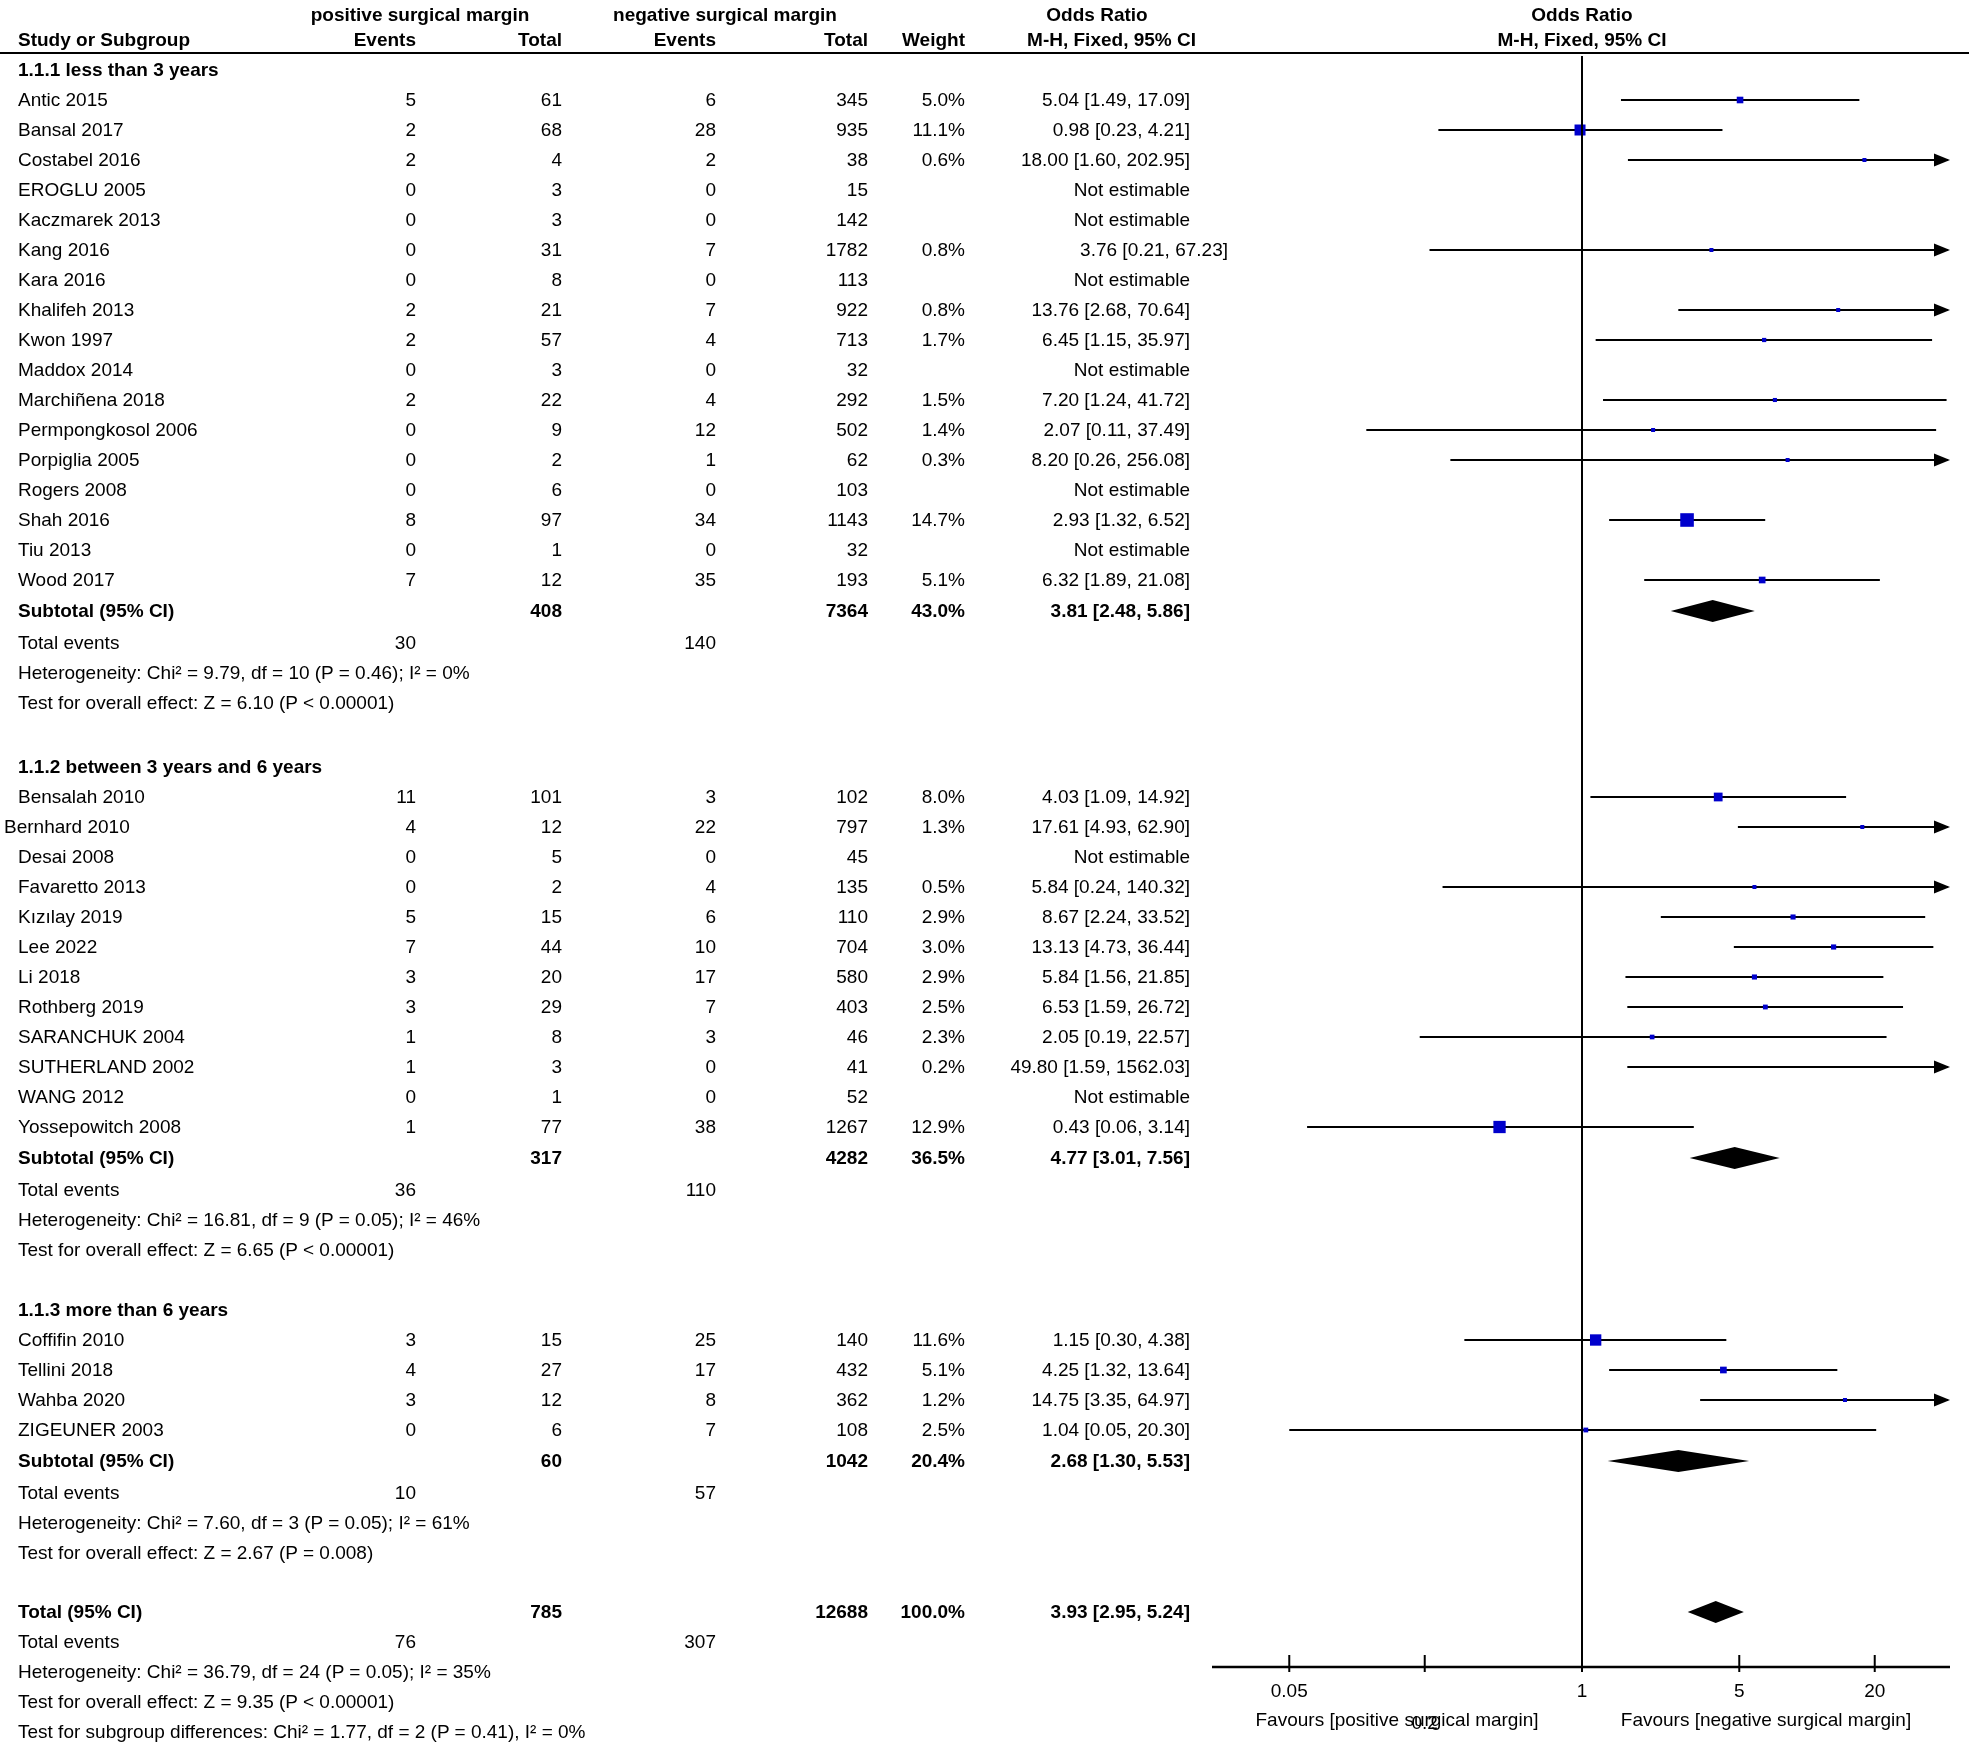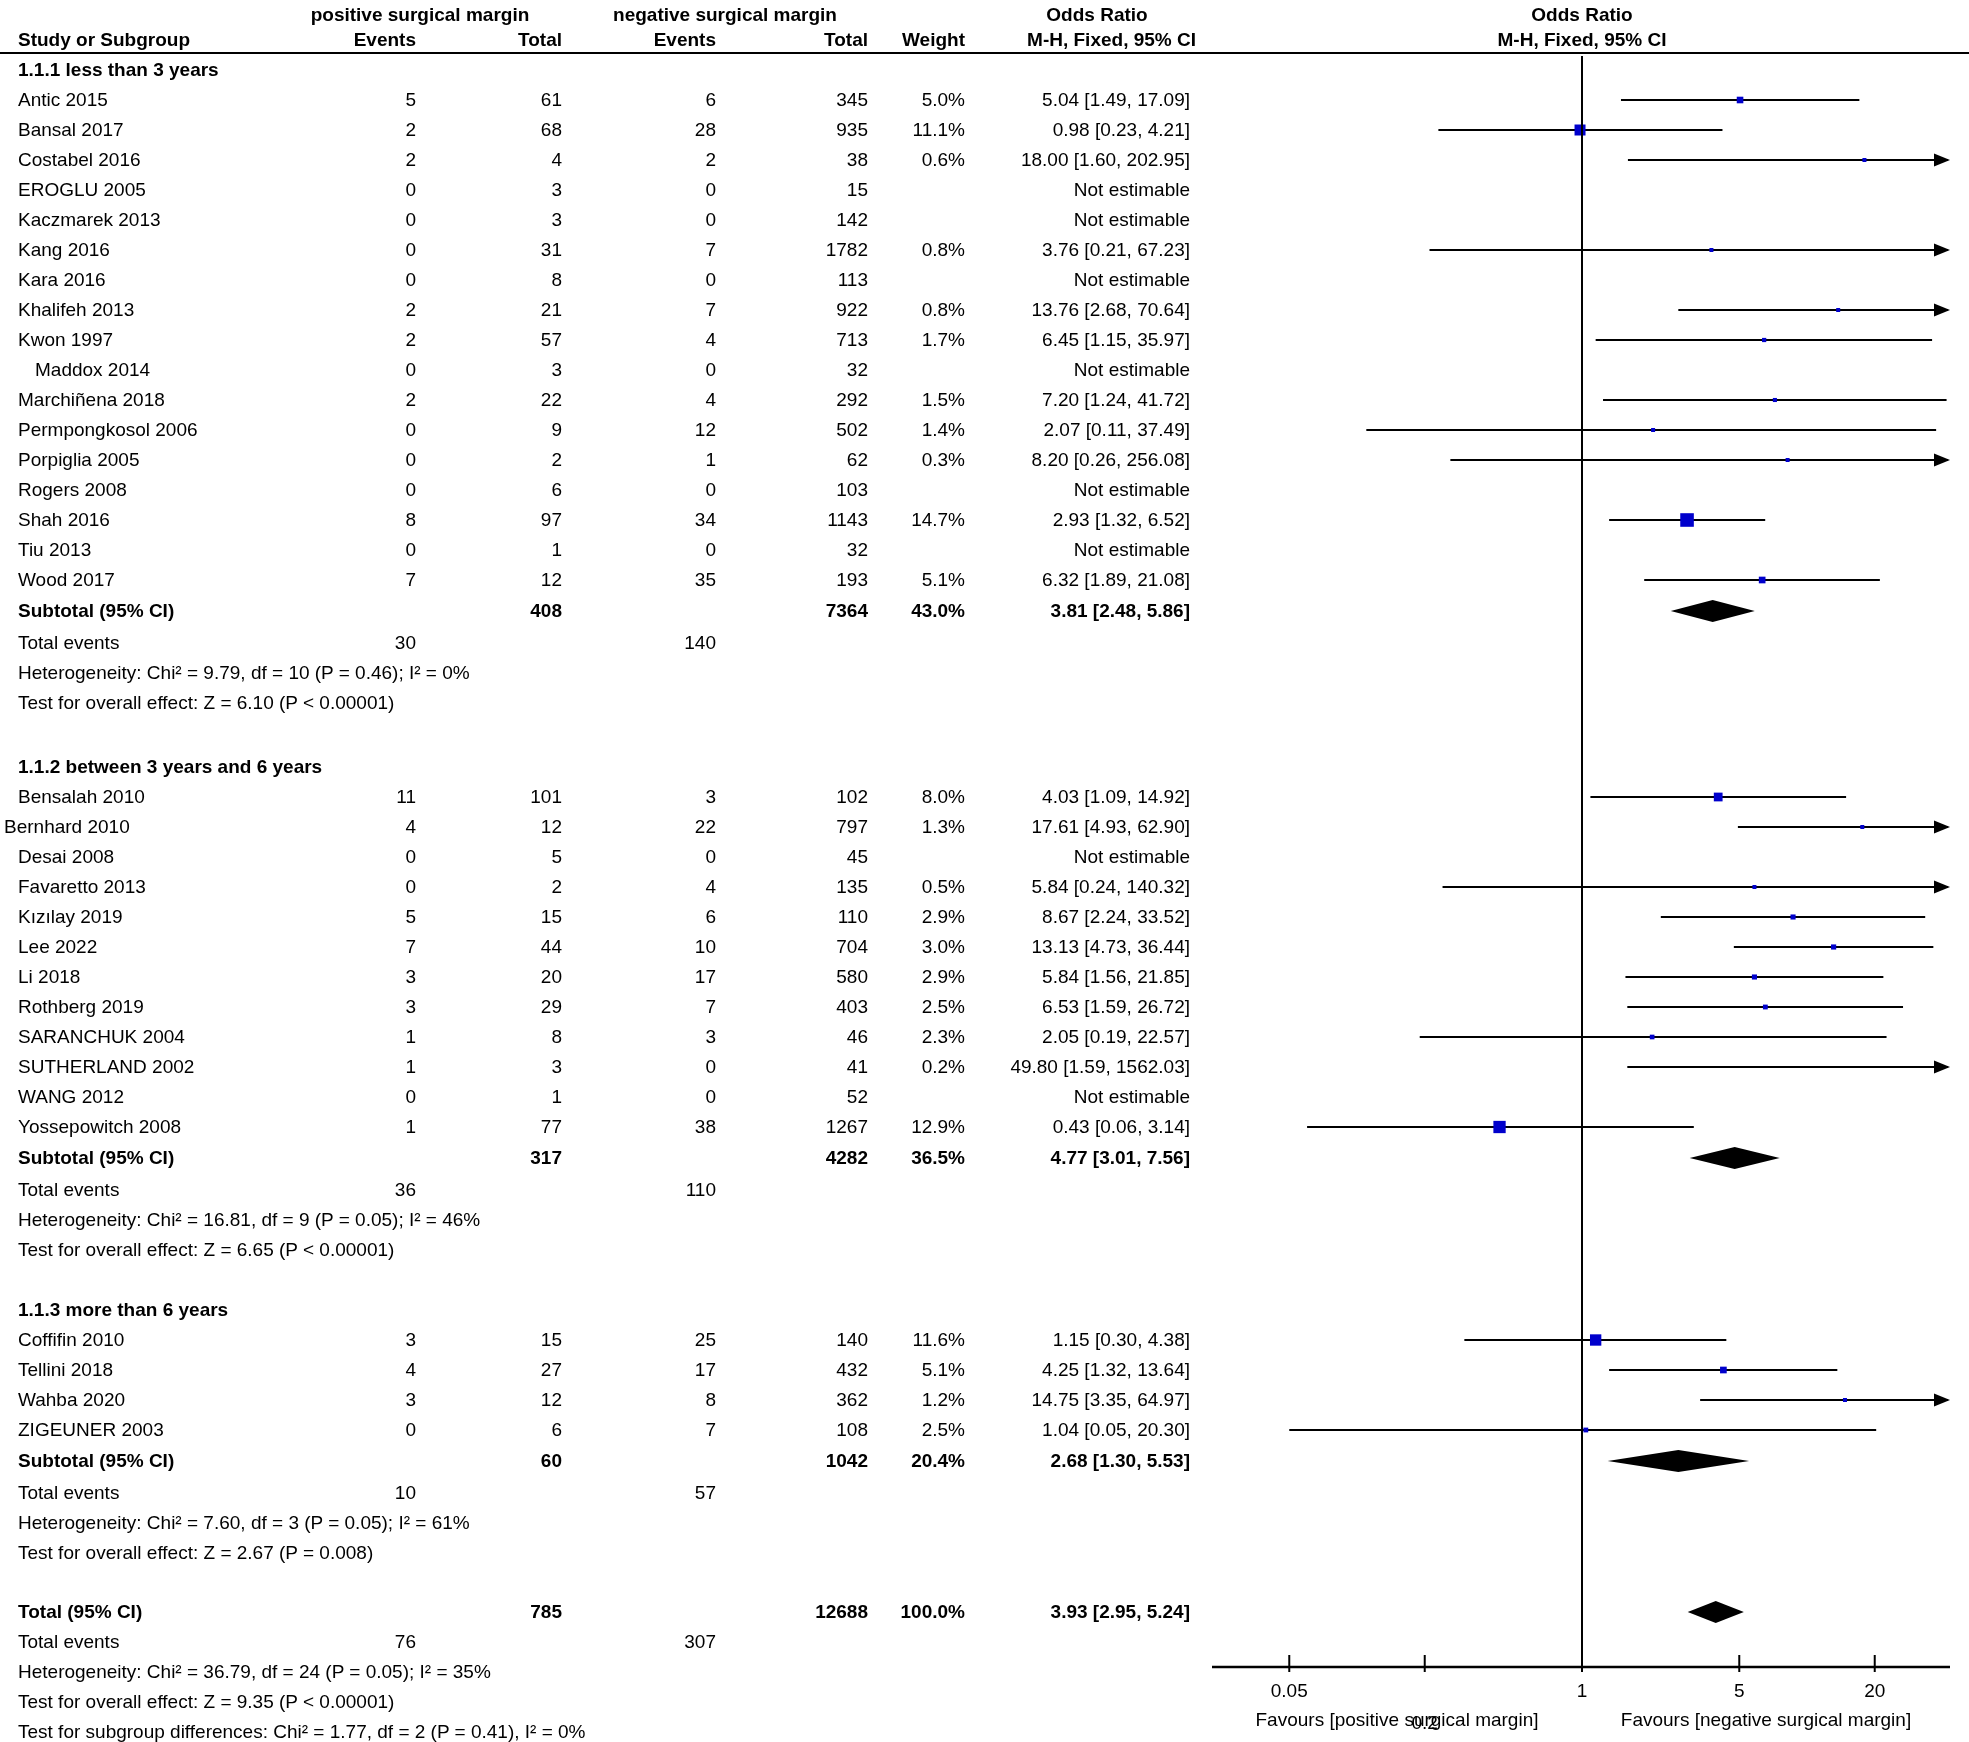--- a/index.html
+++ b/index.html
@@ -66,42 +66,42 @@
       <div class="t r" style="top: 207px; left: 412px; width: 150px;">3</div>
       <div class="t r" style="top: 207px; left: 566px; width: 150px;">0</div>
       <div class="t r" style="top: 207px; left: 718px; width: 150px;">142</div>
       <div class="t r" style="top: 207px; left: 930px; width: 260px;">Not estimable</div>
       <div class="t" style="top: 237px; left: 18px;">Kang 2016</div>
       <div class="t r" style="top: 237px; left: 266px; width: 150px;">0</div>
       <div class="t r" style="top: 237px; left: 412px; width: 150px;">31</div>
       <div class="t r" style="top: 237px; left: 566px; width: 150px;">7</div>
       <div class="t r" style="top: 237px; left: 718px; width: 150px;">1782</div>
       <div class="t r" style="top: 237px; left: 825px; width: 140px;">0.8%</div>
-      <div class="t r" style="top: 237px; left: 930px; width: 260px;">3.76 [0.21, 67.23]</div>
+      <div class="t r" style="top: 237px; left: 968px; width: 260px;">3.76 [0.21, 67.23]</div>
       <div class="t" style="top: 267px; left: 18px;">Kara 2016</div>
       <div class="t r" style="top: 267px; left: 266px; width: 150px;">0</div>
       <div class="t r" style="top: 267px; left: 412px; width: 150px;">8</div>
       <div class="t r" style="top: 267px; left: 566px; width: 150px;">0</div>
       <div class="t r" style="top: 267px; left: 718px; width: 150px;">113</div>
       <div class="t r" style="top: 267px; left: 930px; width: 260px;">Not estimable</div>
       <div class="t" style="top: 297px; left: 18px;">Khalifeh 2013</div>
       <div class="t r" style="top: 297px; left: 266px; width: 150px;">2</div>
       <div class="t r" style="top: 297px; left: 412px; width: 150px;">21</div>
       <div class="t r" style="top: 297px; left: 566px; width: 150px;">7</div>
       <div class="t r" style="top: 297px; left: 718px; width: 150px;">922</div>
       <div class="t r" style="top: 297px; left: 825px; width: 140px;">0.8%</div>
       <div class="t r" style="top: 297px; left: 930px; width: 260px;">13.76 [2.68, 70.64]</div>
       <div class="t" style="top: 327px; left: 18px;">Kwon 1997</div>
       <div class="t r" style="top: 327px; left: 266px; width: 150px;">2</div>
       <div class="t r" style="top: 327px; left: 412px; width: 150px;">57</div>
       <div class="t r" style="top: 327px; left: 566px; width: 150px;">4</div>
       <div class="t r" style="top: 327px; left: 718px; width: 150px;">713</div>
       <div class="t r" style="top: 327px; left: 825px; width: 140px;">1.7%</div>
       <div class="t r" style="top: 327px; left: 930px; width: 260px;">6.45 [1.15, 35.97]</div>
-      <div class="t" style="top: 357px; left: 18px; margin-left: 17px;">Maddox 2014</div>
+      <div class="t" style="top: 357px; left: 18px;">Maddox 2014</div>
       <div class="t r" style="top: 357px; left: 266px; width: 150px;">0</div>
       <div class="t r" style="top: 357px; left: 412px; width: 150px;">3</div>
       <div class="t r" style="top: 357px; left: 566px; width: 150px;">0</div>
       <div class="t r" style="top: 357px; left: 718px; width: 150px;">32</div>
       <div class="t r" style="top: 357px; left: 930px; width: 260px;">Not estimable</div>
       <div class="t" style="top: 387px; left: 18px;">Marchiñena 2018</div>
       <div class="t r" style="top: 387px; left: 266px; width: 150px;">2</div>
       <div class="t r" style="top: 387px; left: 412px; width: 150px;">22</div>
       <div class="t r" style="top: 387px; left: 566px; width: 150px;">4</div>
       <div class="t r" style="top: 387px; left: 718px; width: 150px;">292</div>

